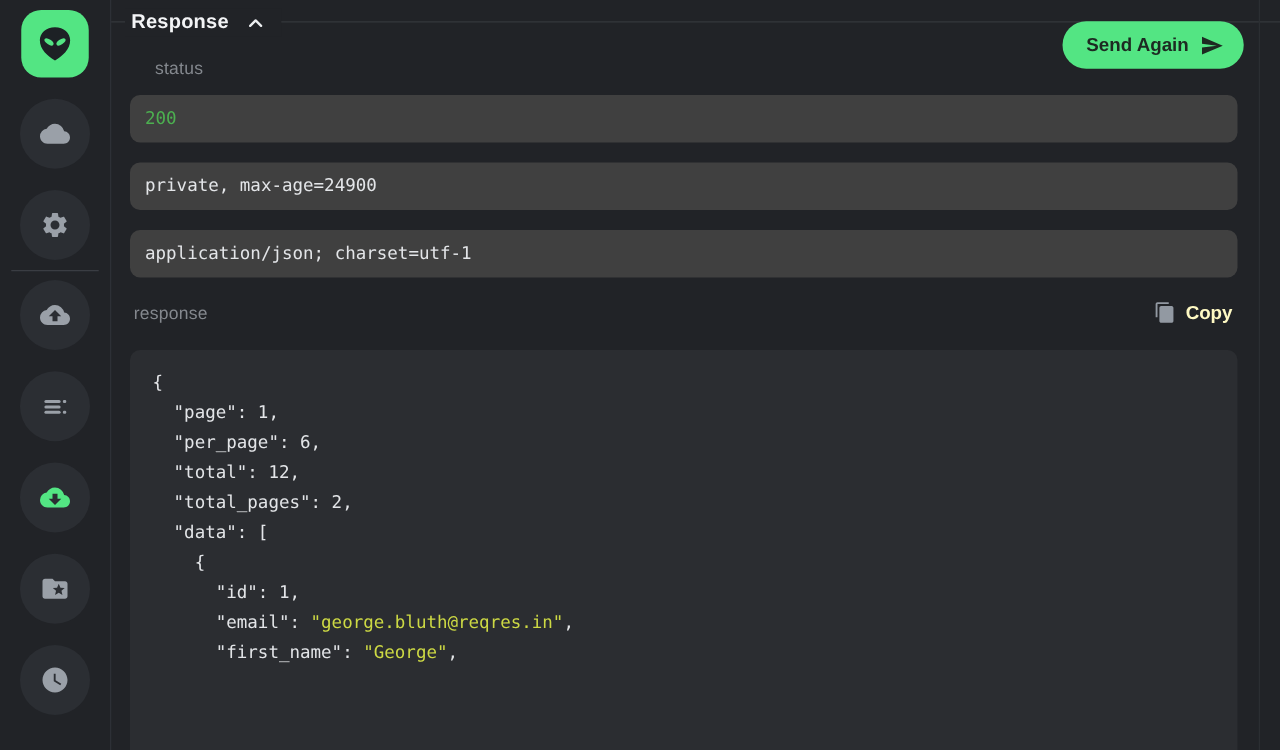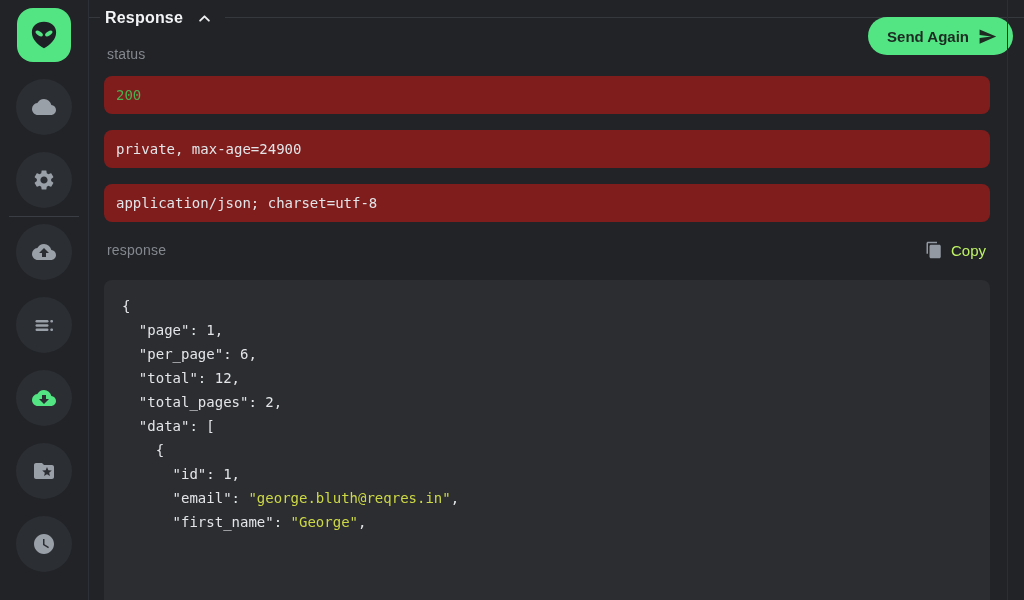--- a/index.html
+++ b/index.html
@@ -46,48 +46,48 @@
     position:absolute; top:7px; left:11px;
     background:#212327; padding:0 13px 0 5px;
     display:flex; align-items:center; gap:14px; height:22px;
   }
   .panel-title .title-text {
     font-size:16px; font-weight:700; color:#f3f4f6; letter-spacing:.2px;
   }
   .panel-title svg { width:15px; height:15px; stroke:#eceef0; stroke-width:3; fill:none;
     stroke-linecap:round; stroke-linejoin:round; }
   .send-btn {
-    position:absolute; top:17px; right:11px; height:38px;
+    position:absolute; top:17px; right:29px; height:38px;
     border:none; border-radius:19px; background:#53e583;
     display:flex; align-items:center; gap:9px; padding:0 16px 0 19px;
     font-family:"Liberation Sans", sans-serif;
     font-size:15px; font-weight:700; color:#1d2a22; cursor:pointer;
   }
   .send-btn svg { width:19px; height:19px; fill:#1d2a22; }
   .content { position:absolute; top:46px; left:15px; width:886px; }
   .field-label {
     font-size:14px; color:#84888e; letter-spacing:.2px;
-    margin:0 0 13px 3px; line-height:17px;
+    margin:0 0 13px 20px; line-height:17px;
   }
   .field-box {
-    height:38px; background:#7f1d1d; border-radius:8px;
+    height:38px; background:#404040; border-radius:8px;
     display:flex; align-items:center; padding:0 12px;
     font-family:"DejaVu Sans Mono", monospace; font-size:14px; color:#e3e5e8;
     margin-bottom:16px; cursor:text;
   }
   .field-box.green { color:#4caf50; }
   .response-row {
     display:flex; justify-content:space-between; align-items:center;
     margin-top:5px; height:24px; margin-bottom:18px;
   }
   .copy-btn {
     display:flex; align-items:center; gap:8px;
     background:none; border:none; cursor:pointer; padding:0 4px 0 0;
     font-family:"Liberation Sans", sans-serif;
-    font-size:15px; font-weight:400; color:#bef264;
+    font-size:15px; font-weight:700; color:#fef9c3;
   }
   .copy-btn svg { width:18px; height:18px; fill:#9299a2; }
   .response-box {
     background:#2b2d31; border-radius:8px;
     padding:14px 18px; height:400px; overflow:hidden; cursor:text;
   }
   .response-box pre {
     margin:0; white-space:pre;
     font-family:"DejaVu Sans Mono", monospace;
     font-size:14px; line-height:24px; color:#e3e5e8;
@@ -189,21 +189,21 @@
   <div class="content">
     <div id="fields">
         <div>
           <div class="field-label">status</div>
           <div class="field-box green">200</div>
         </div>
         <div>
           <div class="field-box">private, max-age=24900</div>
         </div>
         <div>
-          <div class="field-box">application/json; charset=utf-8</div>
+          <div class="field-box">application/json; charset=utf-1</div>
         </div>
       </div>
 
     <div class="response-row">
       <div class="field-label" style="margin:0 0 0 3px;">response</div>
       <button class="copy-btn">
         <span style="display:flex;">
             <svg viewBox="0 0 24 24">
               <path d="M16 1H4c-1.1 0-2 .9-2 2v14h2V3h12V1zm3 4H8c-1.1 0-2 .9-2 2v14c0 1.1.9 2 2 2h11c1.1 0 2-.9 2-2V7c0-1.1-.9-2-2-2z"></path>
             </svg>

